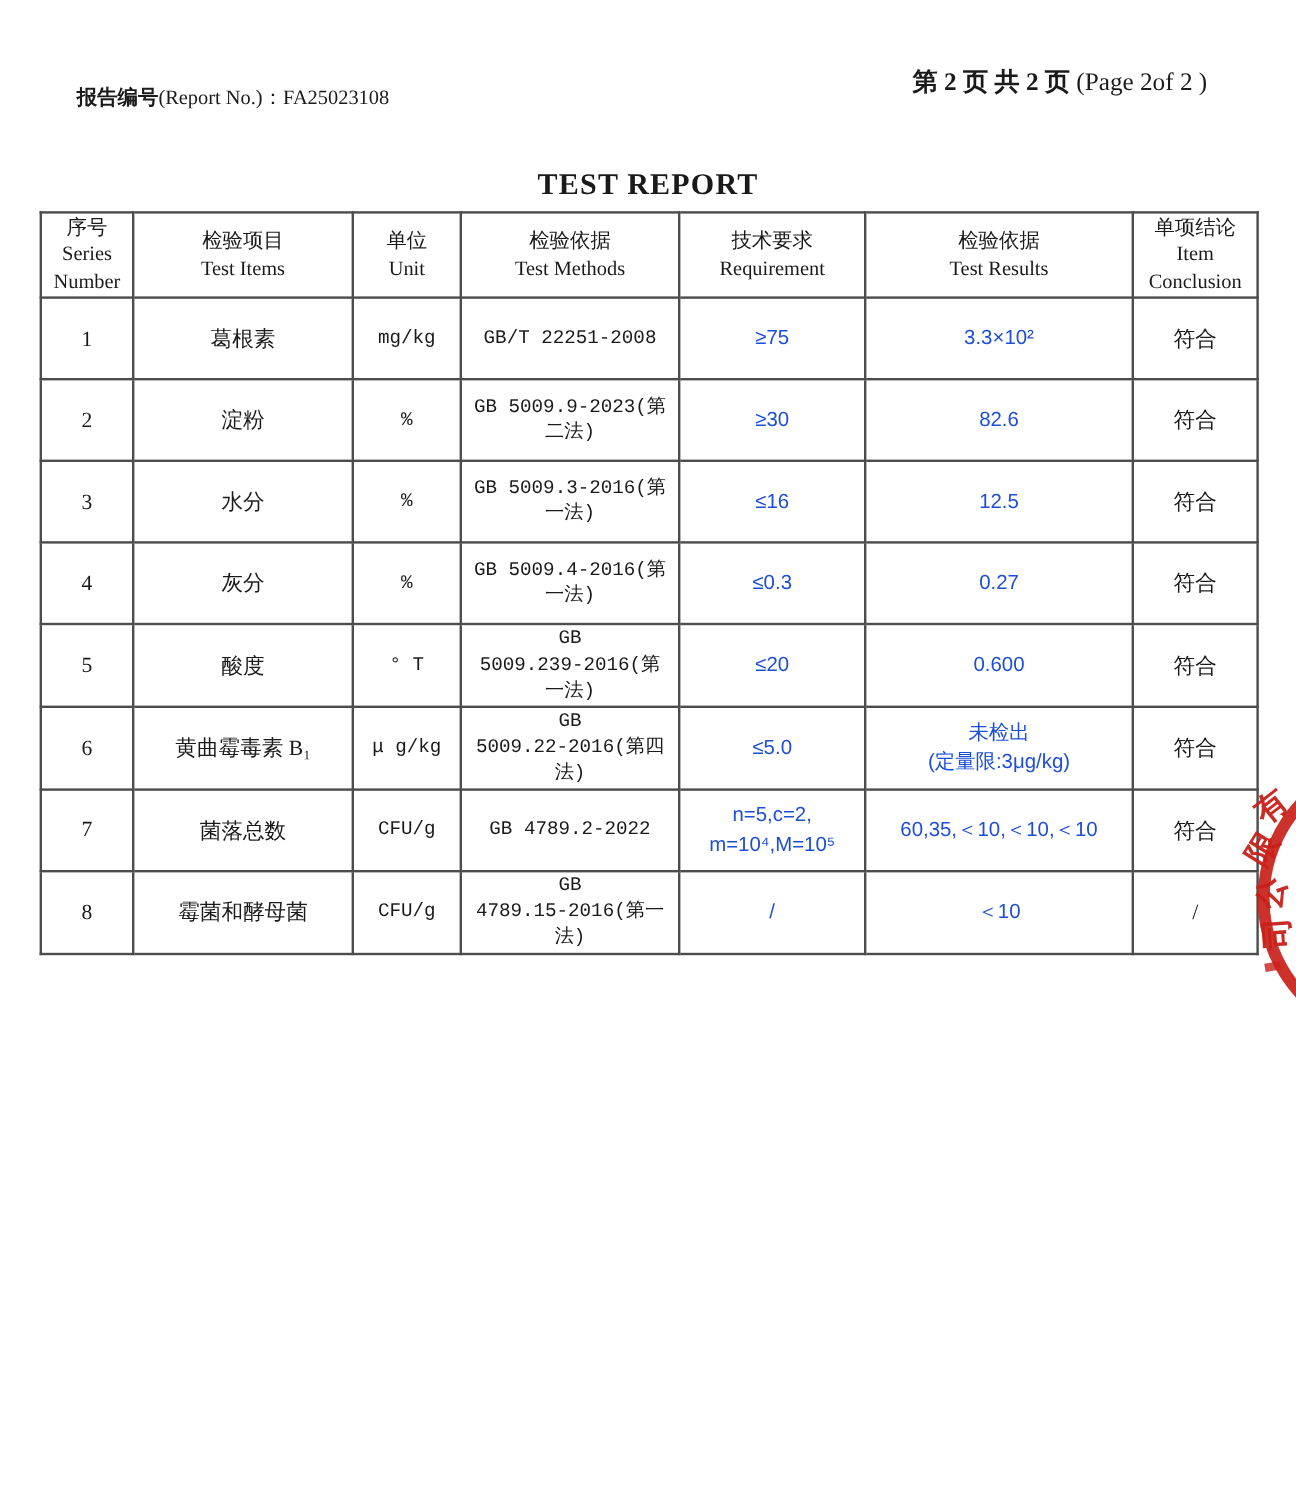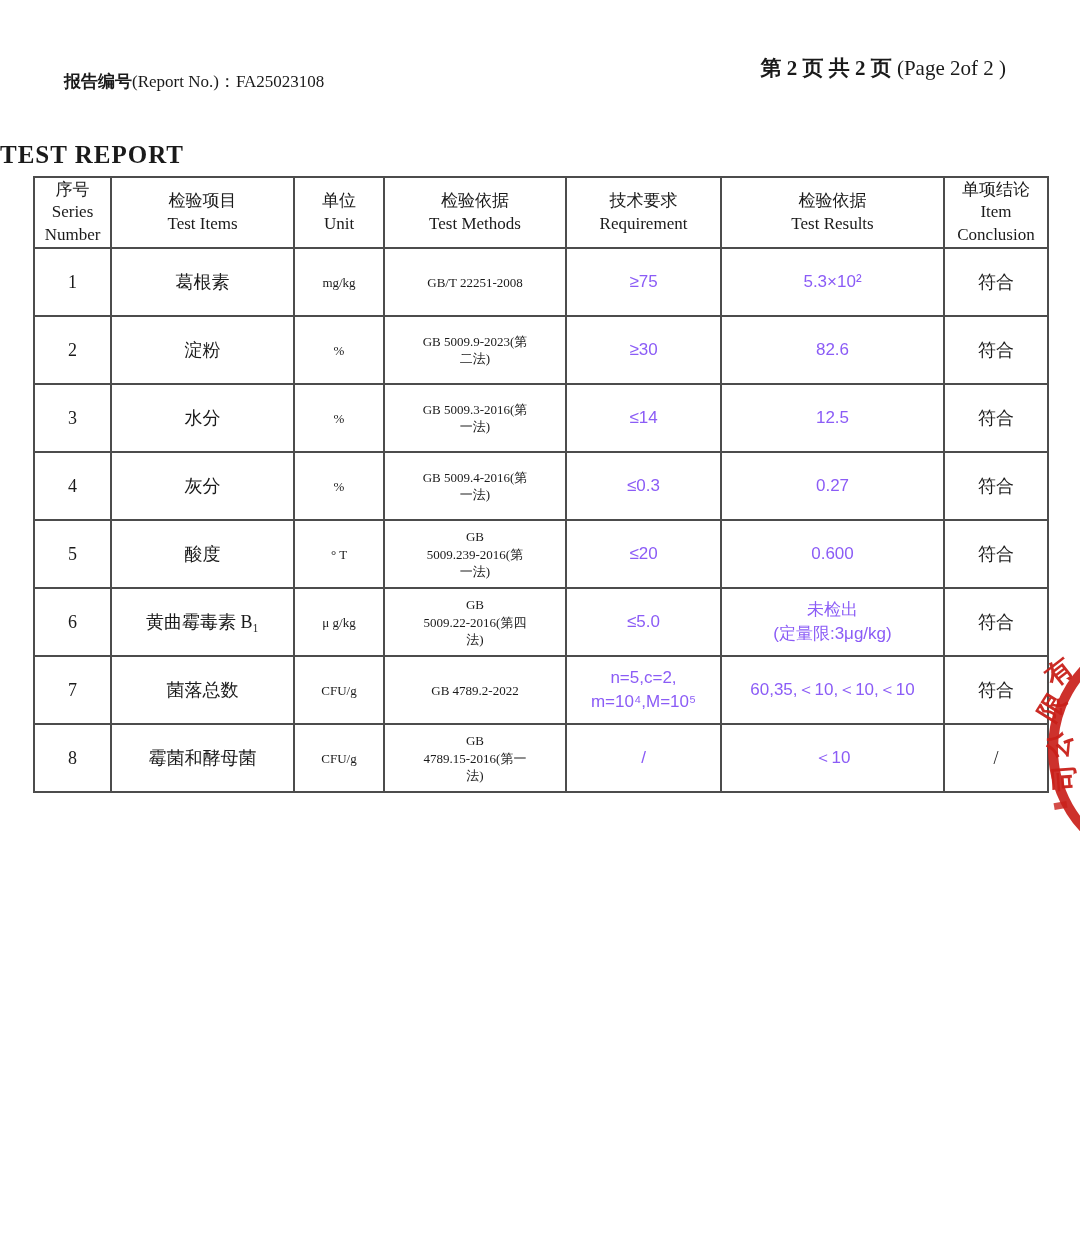--- a/index.html
+++ b/index.html
@@ -11,39 +11,39 @@
   .report-no { position:absolute; left:64px; top:54px; font-size:17px; white-space:nowrap;margin-top:16px; }
   .page-info { position:absolute; top:54px; right:74px; font-size:21px; white-space:nowrap; }
   .zh-b { font-weight:bold; }
 
   .title-zh {
     position:absolute; top:86px; left:0; width:100%; text-align:center;
     font-size:42px; font-weight:bold; letter-spacing:6px; margin-right:-6px;
     white-space:nowrap;
   }
   .title-en {
-    position:absolute; top:141px; left:0; width:100%; text-align:left;
+    position:absolute; top:141px; left:0; width:100%; text-align:center;
     font-size:25px; font-weight:bold; letter-spacing:1px;
   }
 
   table.report {
     position:absolute; left:33px; top:176px; width:1014px;
     border-collapse:collapse; table-layout:fixed;
   }
   table.report th, table.report td {
     border:2px solid #4c4c4c; text-align:center; vertical-align:middle;
     padding:1px 3px; white-space:pre-line; overflow:hidden;
   }
   table.report th { font-size:17px; font-weight:normal; line-height:1.32; }
   tr.hdr   { height:71px;padding-left:36px; }
   tr.data  { height:68px; }
   tr.blank { height:36px; }
   td.c-no, td.c-item, td.c-concl { font-size:18px; font-family:"Liberation Serif", serif; }
-  td.c-unit, td.c-method { font-size:13px; font-family:Liberation Serif, serif; line-height:1.35; }
-  td.c-req, td.c-result  { font-size:17px; font-family:"Liberation Sans", sans-serif; line-height:1.45; color:#8b5cf6; }
+  td.c-unit, td.c-method { font-size:16px; font-family:Liberation Mono, monospace; line-height:1.35; }
+  td.c-req, td.c-result  { font-size:17px; font-family:"Liberation Sans", sans-serif; line-height:1.45; color:#1d4ed8; }
   td.c-footer { font-size:21px; padding-left:70px; font-family:"Liberation Serif", serif; }
 
   
   .seal-ring {
     position:absolute; left:1048px; top:627px; width:224px; height:224px;
     border:10px solid #c9201a; border-radius:50%; opacity:.92;
   }
   .seal-char {
     position:absolute; color:#c9201a; font-weight:bold; font-size:27px;
     opacity:.95; font-family:"Liberation Serif", serif; line-height:1;
@@ -103,40 +103,40 @@
 Conclusion</th>
       </tr>
     </thead>
     <tbody>
       <tr class="data">
         <td class="c-no">1</td>
         <td class="c-item">葛根素</td>
         <td class="c-unit">mg/kg</td>
         <td class="c-method">GB/T 22251-2008</td>
         <td class="c-req">≥75</td>
-        <td class="c-result">5.3×10²</td>
+        <td class="c-result">3.3×10²</td>
         <td class="c-concl">符合</td>
       </tr>
       <tr class="data">
         <td class="c-no">2</td>
         <td class="c-item">淀粉</td>
         <td class="c-unit">%</td>
         <td class="c-method">GB 5009.9-2023(第
 二法)</td>
         <td class="c-req">≥30</td>
         <td class="c-result">82.6</td>
         <td class="c-concl">符合</td>
       </tr>
       <tr class="data">
         <td class="c-no">3</td>
         <td class="c-item">水分</td>
         <td class="c-unit">%</td>
         <td class="c-method">GB 5009.3-2016(第
 一法)</td>
-        <td class="c-req">≤14</td>
+        <td class="c-req">≤16</td>
         <td class="c-result">12.5</td>
         <td class="c-concl">符合</td>
       </tr>
       <tr class="data">
         <td class="c-no">4</td>
         <td class="c-item">灰分</td>
         <td class="c-unit">%</td>
         <td class="c-method">GB 5009.4-2016(第
 一法)</td>
         <td class="c-req">≤0.3</td>

